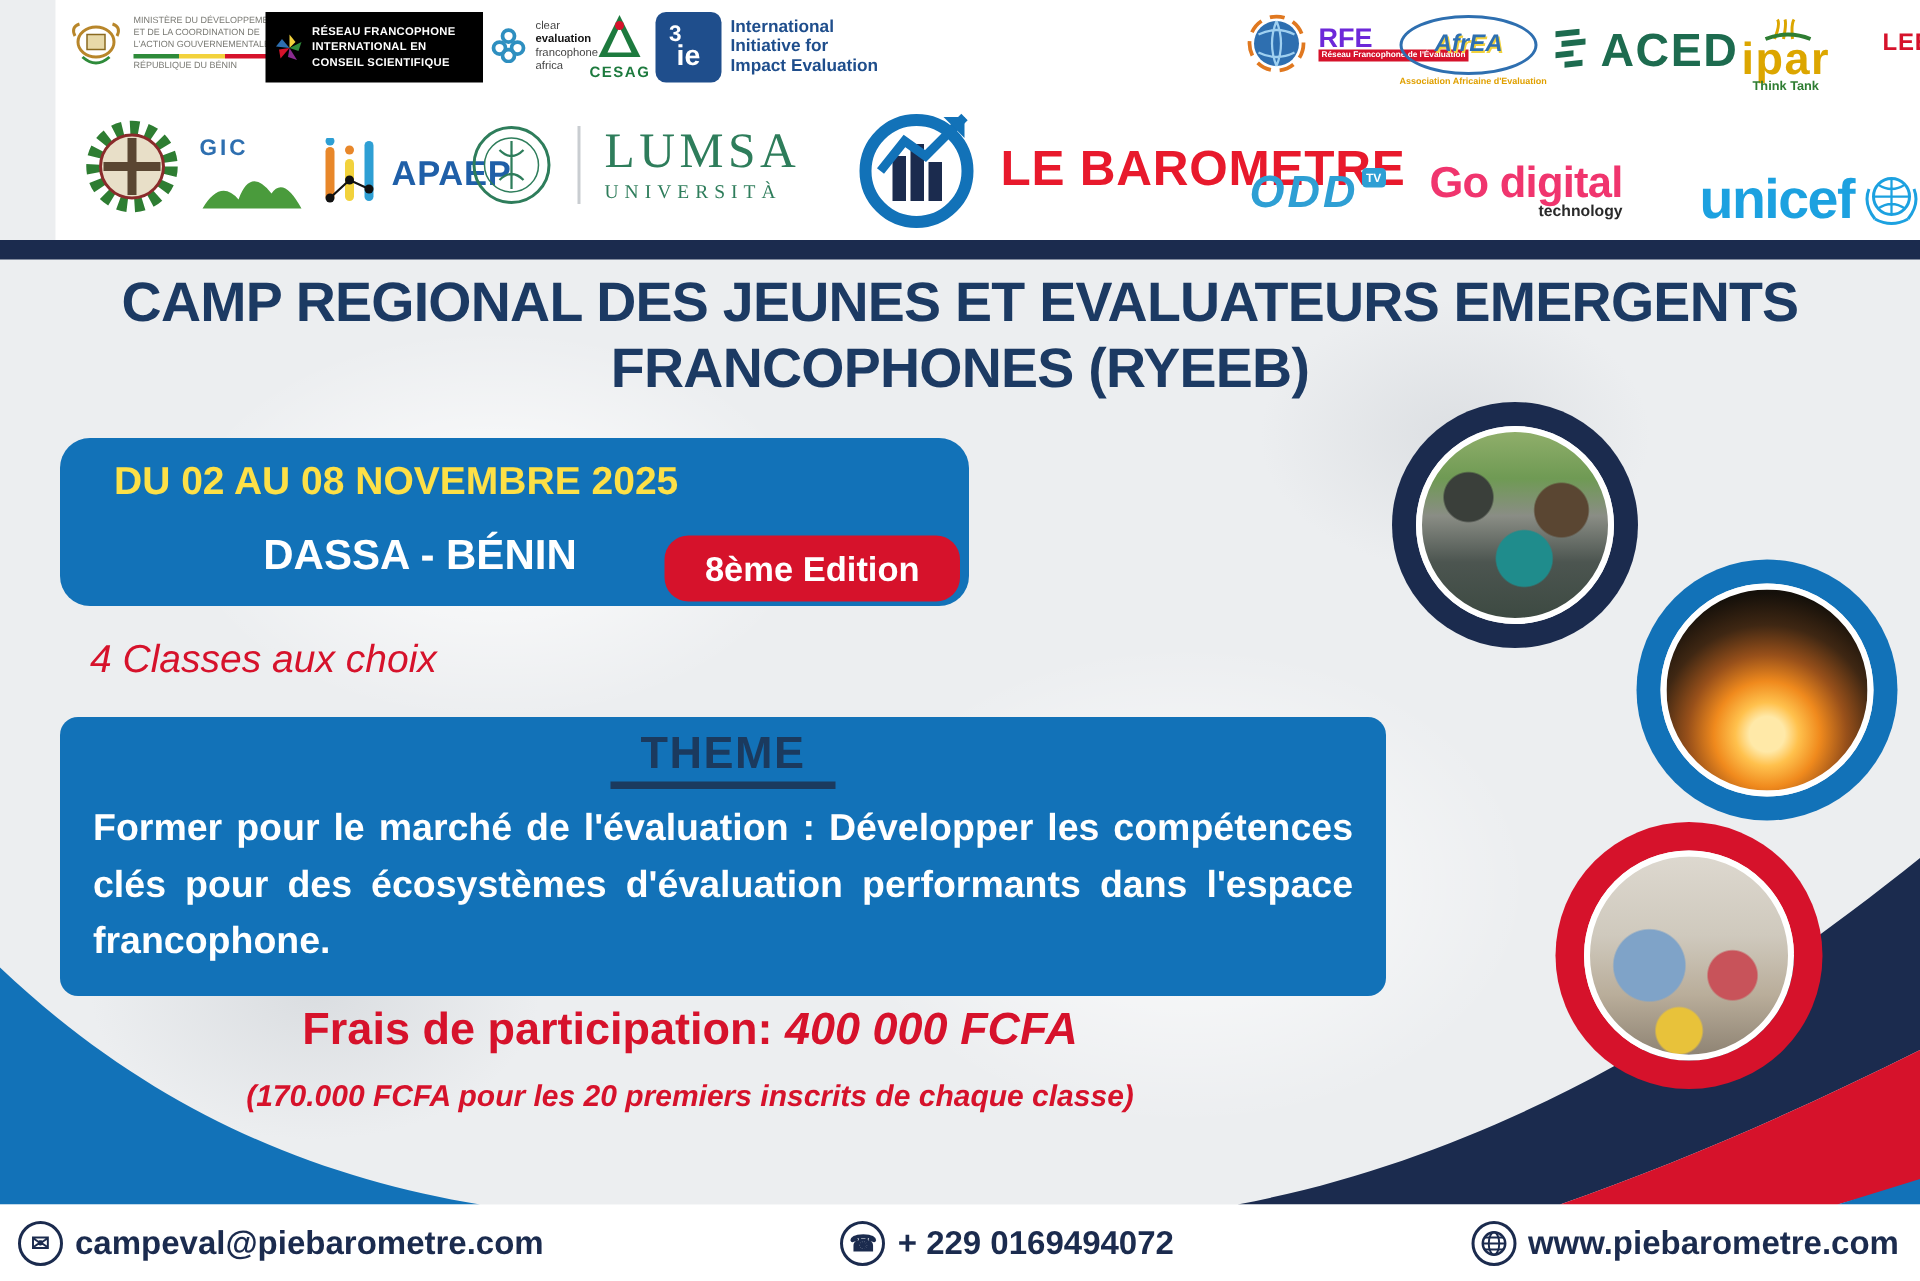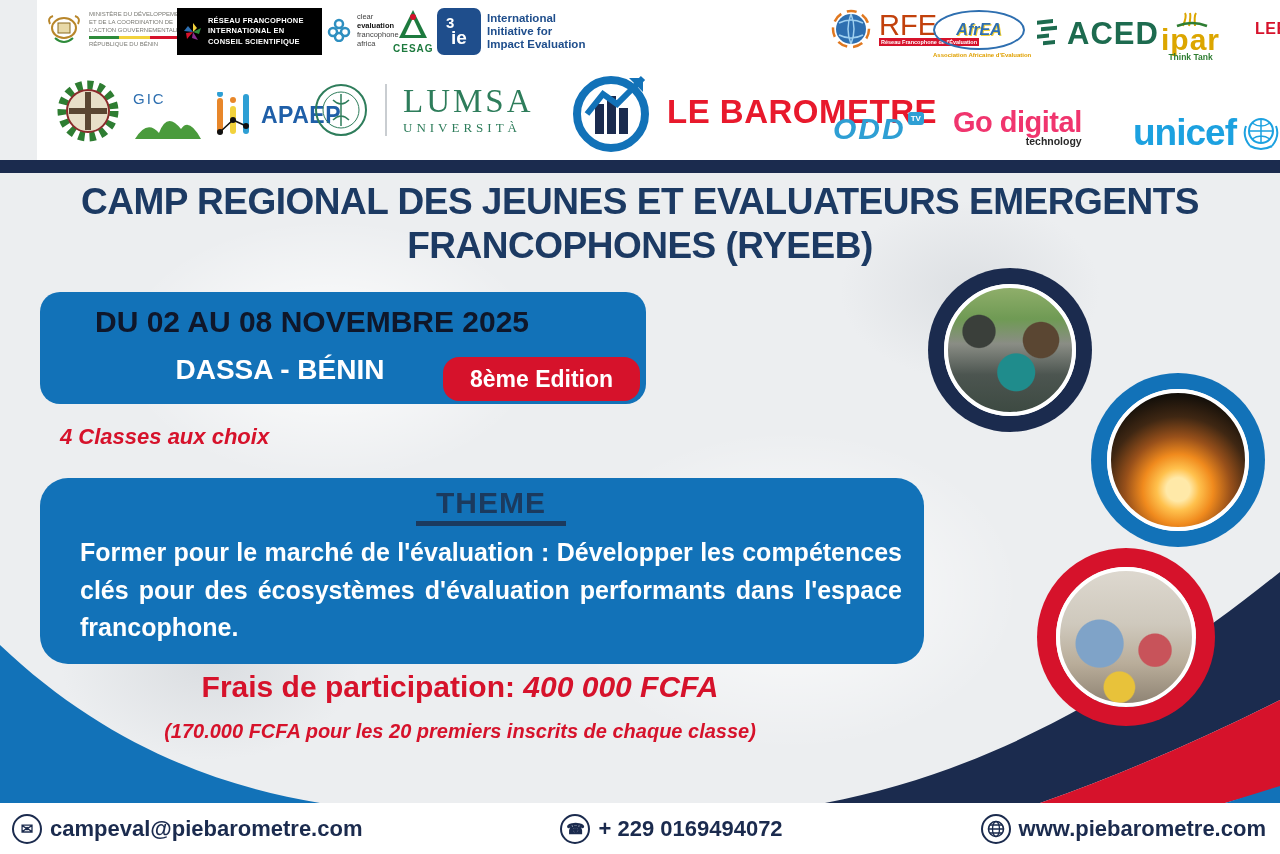--- a/index.html
+++ b/index.html
@@ -20,58 +20,58 @@
   .rfics { position:absolute; left:140px; top:8px; width:145px; height:47px; background:#000; color:#fff;
            display:flex; align-items:center; gap:5px; padding:0 6px; }
   .rfics-text { font-size:7.5px; font-weight:bold; line-height:1.35; letter-spacing:.2px; }
   
   .tie-mark { width:44px; height:47px; background:#1f4e8c; border-radius:7px; color:#fff; display:flex; flex-direction:column;
               align-items:center; justify-content:center; font-weight:bold; line-height:.85; }
   .tie-mark .n3 { font-size:15px; align-self:flex-start; margin-left:9px; }
   .tie-mark .ie { font-size:19px; }
   .tie-text { font-size:11.5px; font-weight:bold; color:#1f4e8c; line-height:1.15; }
   
-  .rfe-mark { font-size:29px; font-weight:normal; color:#c2410c; line-height:.9; }
+  .rfe-mark { font-size:18px; font-weight:bold; color:#6d28d9; line-height:.9; }
   .rfe-cap { font-size:5.5px; color:#fff; background:#d6122b; padding:1px 2px; font-weight:bold; }
   .afrea-oval { width:92px; height:40px; border:2.5px solid #2e6fb0; border-radius:50%; display:flex; align-items:center; justify-content:center;
                 color:#2e6fb0; font-weight:bold; font-style:italic; font-size:16px; text-shadow:1px 1px 0 #f2d23c; }
   .afrea-cap { font-size:6px; font-weight:bold; color:#e0a000; text-align:center; margin-top:2px; }
   .aced-text { font-size:31px; font-weight:bold; color:#1d6b4f; letter-spacing:1px;text-align:right; }
   .ipar-text { font-size:30px; font-weight:bold; color:#dca600; letter-spacing:1px; line-height:.8; }
   .ipar-cap { font-size:8.5px; font-weight:bold; color:#2e7d32; text-align:center; }
   .leeps-text { font-size:16px; font-weight:bold; color:#d6122b; letter-spacing:.5px; }
 
   
-  .gic-text { font-size:15px; font-weight:normal; color:#2e6fb0; letter-spacing:2px; }
+  .gic-text { font-size:15px; font-weight:bold; color:#2e6fb0; letter-spacing:2px; }
   .apaep-text { font-size:23px; font-weight:bold; color:#1f5fa8; letter-spacing:.5px; }
   .lumsa-block { font-family:"Liberation Serif", serif; color:#2e7d5b; }
   .lumsa-name { font-size:33px; letter-spacing:3px; line-height:1; }
   .lumsa-sub { font-size:13px; letter-spacing:4px; margin-top:2px; }
   .lumsa-div { width:2px; height:52px; background:#c9cdd1; margin:0 10px; }
   .baro-text { font-size:33px; font-weight:bold; color:#e8192c; letter-spacing:.5px; }
   .odd-text { font-size:30px; font-weight:bold; font-style:italic; color:#2e9fd4; letter-spacing:2px; }
   .odd-tv { display:inline-block; background:#2e9fd4; color:#fff; font-size:8px; font-weight:bold; font-style:normal;
             border-radius:3px; padding:2px 3px; vertical-align:top; margin-left:2px; }
   .godigital-text { font-size:29px; font-weight:bold; color:#f0356e; letter-spacing:-.5px; }
   .godigital-sub { font-size:10.5px; font-weight:bold; color:#2a2a2a; text-align:right; margin-top:-4px; }
   .unicef-text { font-size:37px; font-weight:bold; color:#1ca1e0; letter-spacing:-1px; }
   .cesag-text { font-size:10px; font-weight:bold; color:#1d7a3e; letter-spacing:1px; text-align:center; }
 
   
   .title { position:absolute; left:0; top:180px; width:1280px; text-align:center; z-index:6;
            color:#1c3a63; font-weight:bold; font-size:37px; letter-spacing:-.5px; line-height:1.2; }
   .date-box { position:absolute; left:40px; top:292px; width:606px; height:112px; background:#1272b8; border-radius:20px; z-index:6; }
-  .date-line1 { position:absolute; left:36px; top:13px; color:#0f172a; font-weight:bold; font-size:30px;margin-left:19px; }
+  .date-line1 { position:absolute; left:36px; top:13px; color:#fde047; font-weight:bold; font-size:26px; }
   .date-line2 { position:absolute; left:0; top:62px; width:480px; text-align:center; color:#fff; font-weight:bold; font-size:28px; }
   .edition-badge { position:absolute; left:443px; top:357px; width:197px; height:44px; background:#d6122b; border-radius:16px;
                    display:flex; align-items:center; justify-content:center; color:#fff; font-weight:bold; font-size:23px; z-index:7; }
-  .classes-line { position:absolute; left:60px; top:424px; color:#d6122b; font-weight:bold; font-style:italic; font-size:22px; z-index:6; }
-
-  .theme-box { position:absolute; left:40px; top:478px; width:884px; height:186px; background:#1272b8; border-radius:28px; z-index:6;
-               padding:8px 22px 0 40px; }
+  .classes-line { position:absolute; left:60px; top:424px; color:#d6122b; font-weight:normal; font-style:italic; font-size:26px; z-index:6; }
+
+  .theme-box { position:absolute; left:40px; top:478px; width:884px; height:186px; background:#1272b8; border-radius:12px; z-index:6;
+               padding:8px 22px 0 22px; }
   .theme-heading { text-align:center; color:#1b3a5e; font-weight:bold; font-size:30px; letter-spacing:1px; }
   .theme-underline { width:150px; height:5px; background:#1b3a5e; margin:1px auto 8px auto; }
   .theme-body { color:#fff; font-weight:bold; font-size:25px; line-height:1.5; text-align:justify; }
 
   .fees-line { position:absolute; left:0; top:670px; width:920px; text-align:center; z-index:6;
                color:#d6122b; font-weight:bold; font-size:30px; }
   .fees-amount { font-style:italic; }
   .fees-note { position:absolute; left:0; top:720px; width:920px; text-align:center; z-index:6;
                color:#d6122b; font-weight:bold; font-style:italic; font-size:20px; }
 

